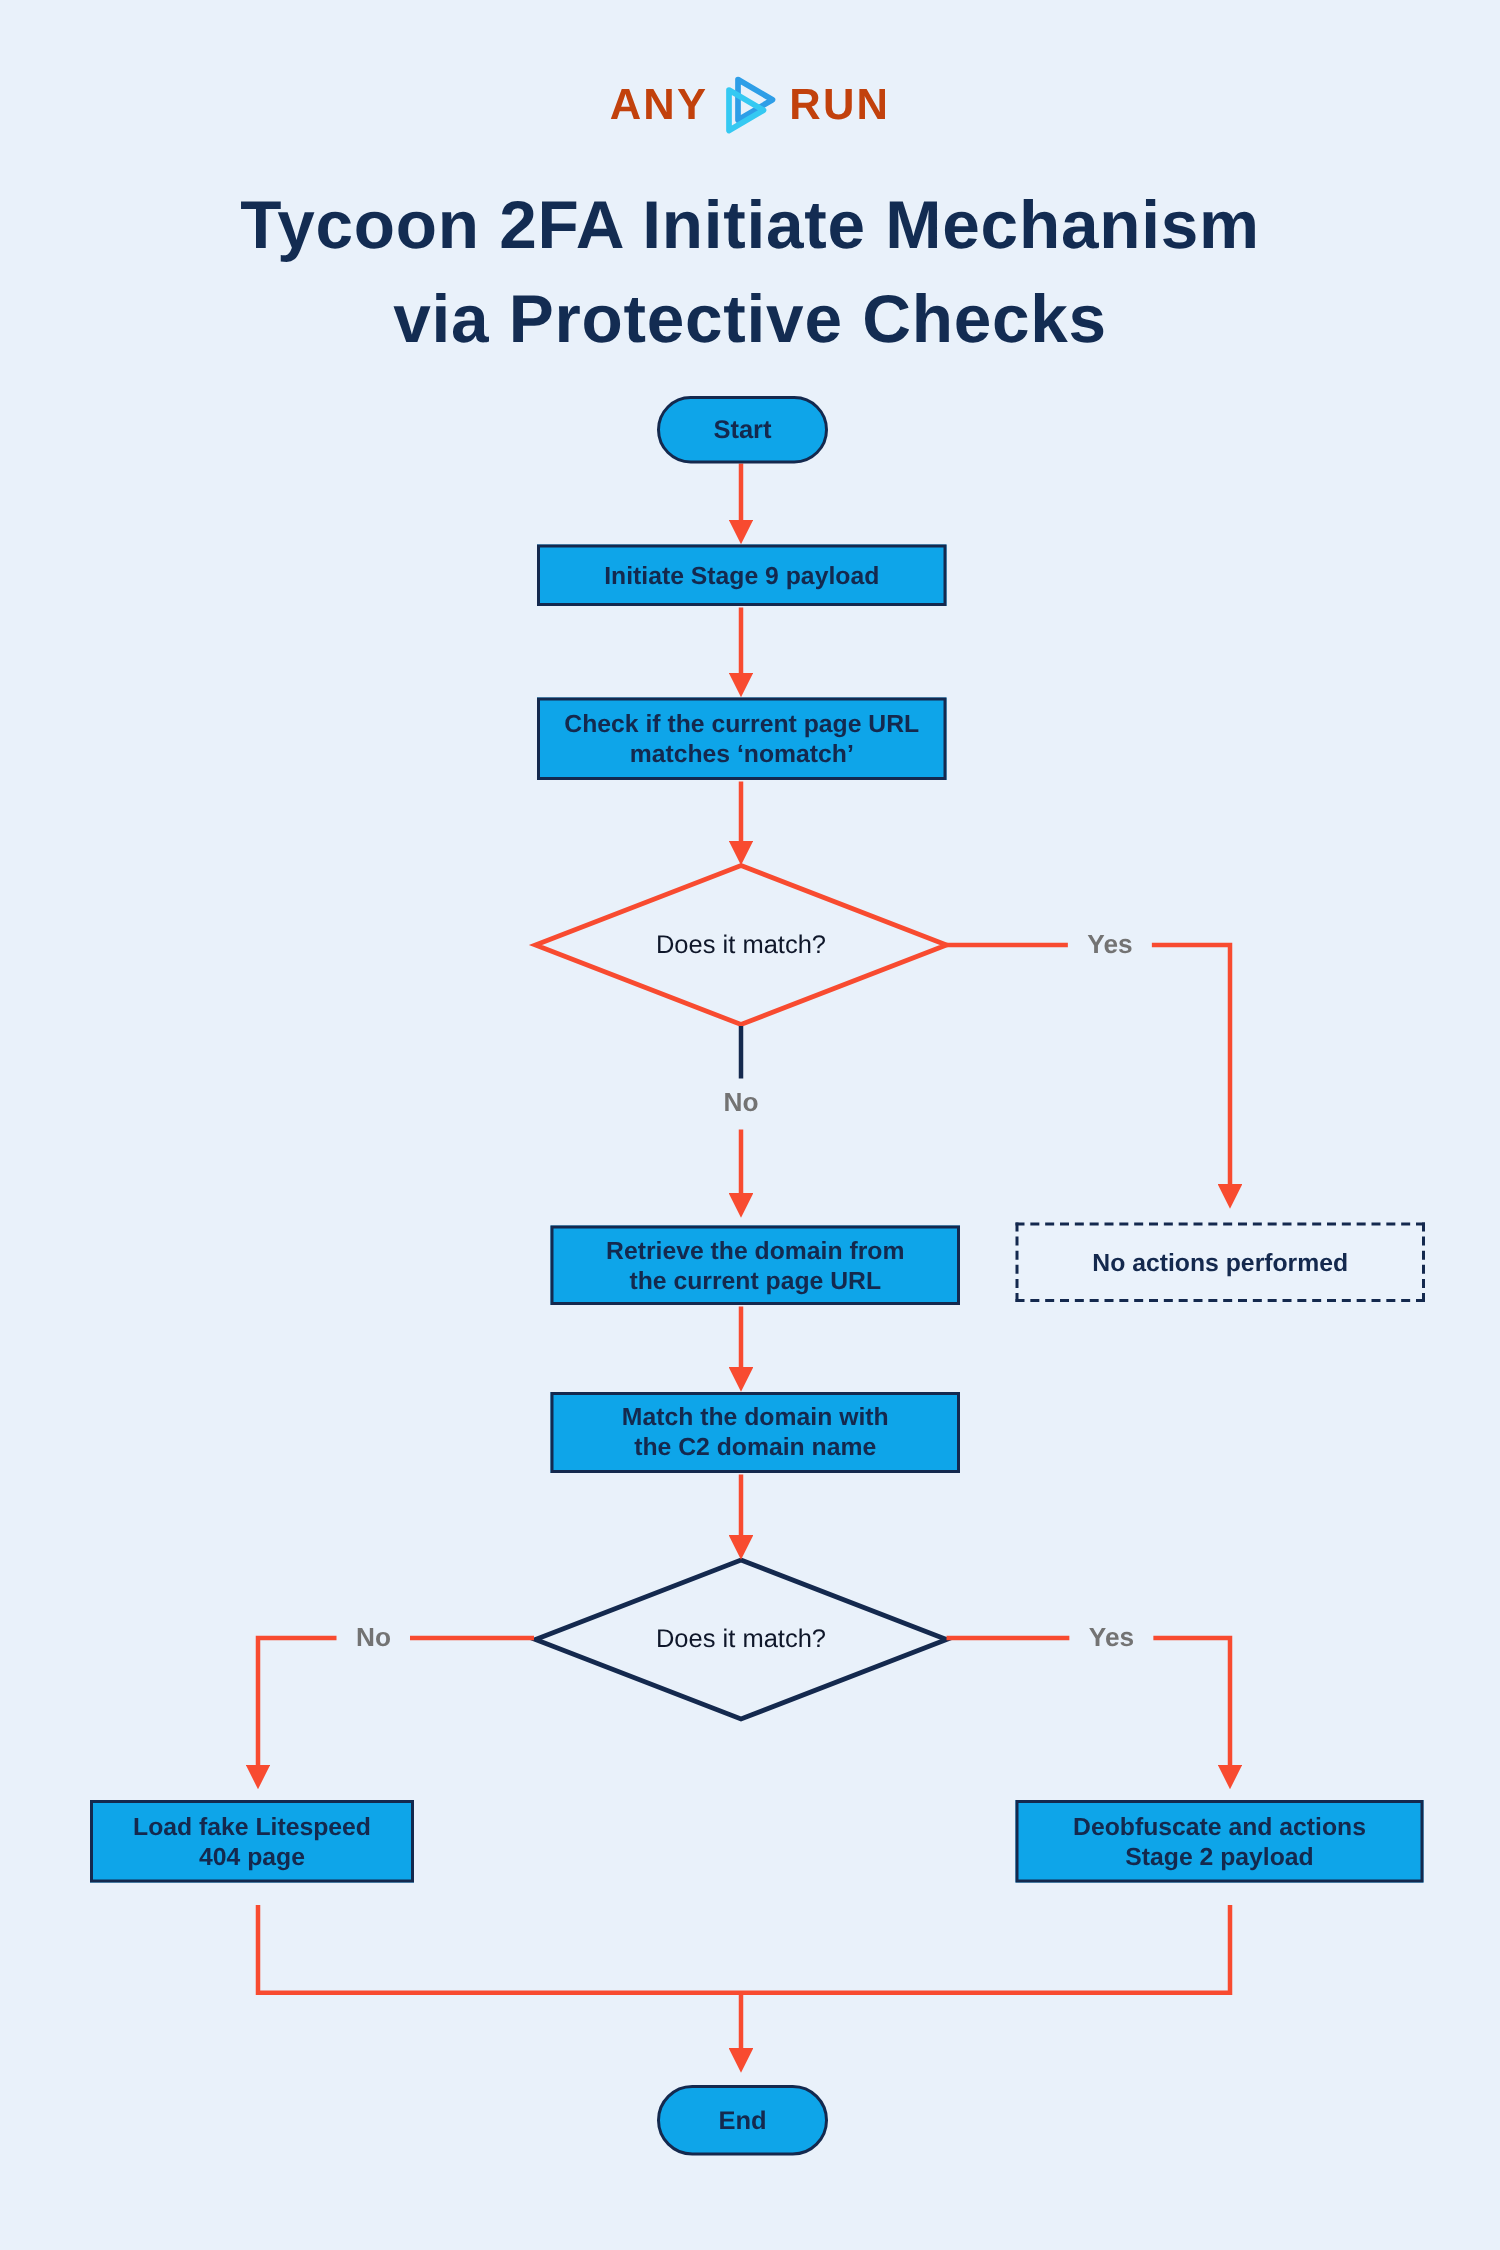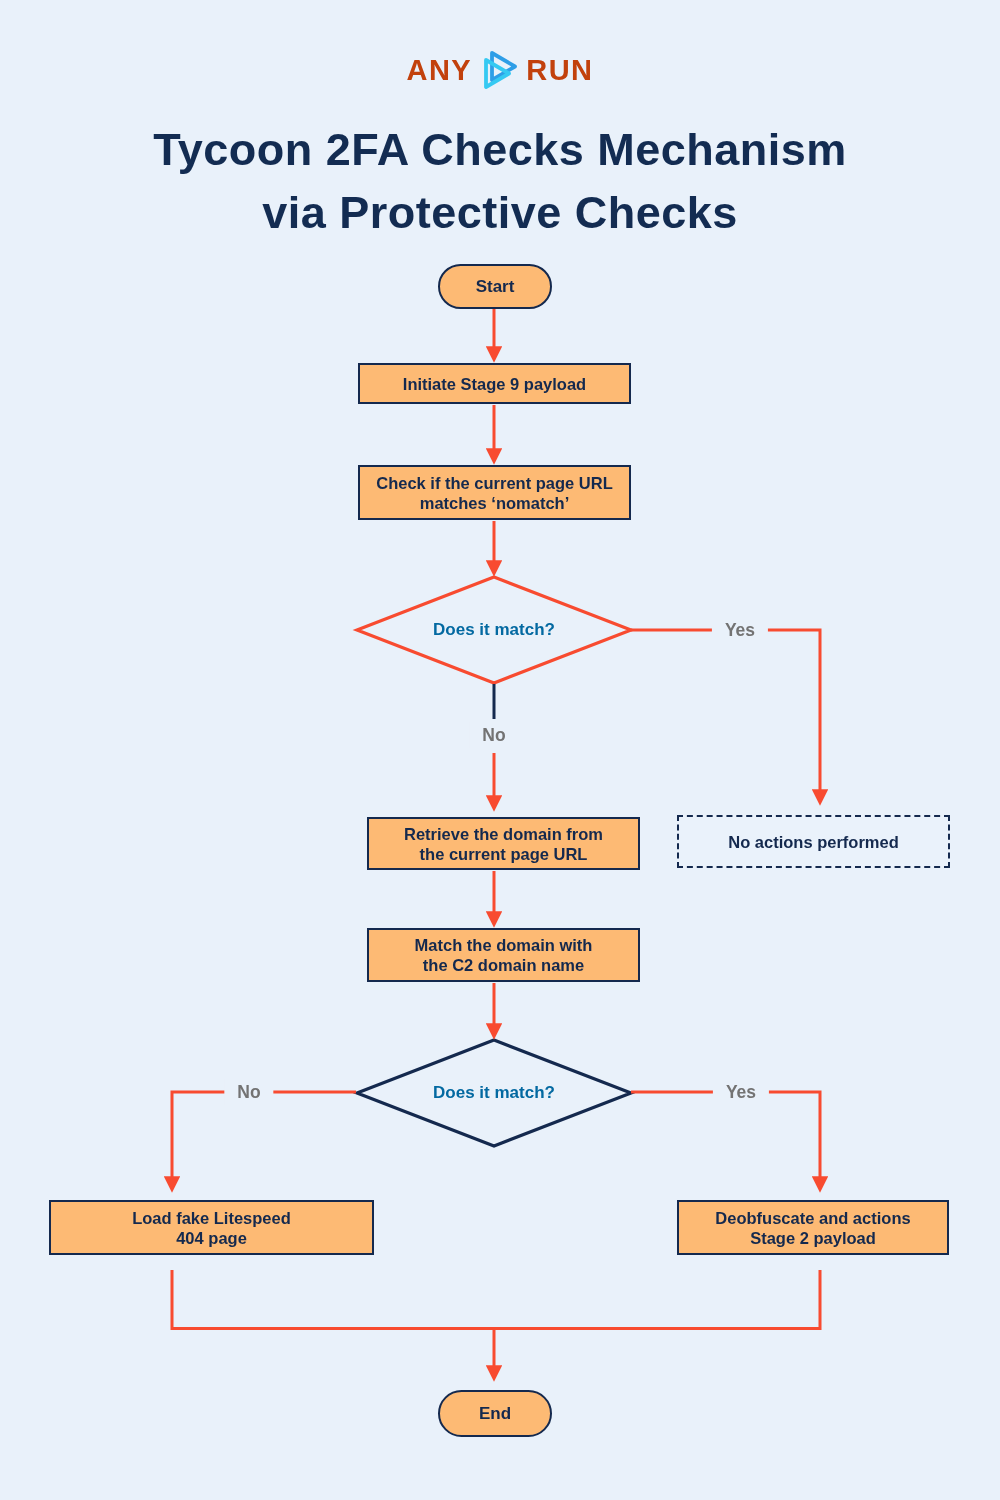--- a/index.html
+++ b/index.html
@@ -26,27 +26,27 @@
     font-size:45px;font-weight:bold;letter-spacing:.5px;
     line-height:63px;color:#132C52;
   }
   
   .layer{position:absolute;left:0;top:0;z-index:1;}
   
   .node{
     position:absolute;z-index:2;box-sizing:border-box;
     display:flex;flex-direction:column;align-items:center;justify-content:center;
     text-align:center;font-weight:bold;font-size:16.5px;line-height:20px;
-    color:#14294E;background:#fdba74;border:2.5px solid #14294E;
+    color:#14294E;background:#0ea5e9;border:2.5px solid #14294E;
   }
   .pill{border-radius:24px;font-size:17px;}
   .dashed{border-style:dashed;background:#EAF2FB;}
   .dlabel{
     position:absolute;z-index:2;display:flex;align-items:center;justify-content:center;
-    text-align:center;font-weight:bold;font-size:17px;color:#0369a1;
+    text-align:center;font-weight:normal;font-size:17px;color:#0f172a;
     background:transparent;
   }
   .elabel{
     position:absolute;z-index:3;transform:translate(-50%,-50%);
     background:#E9F1FA;padding:2px 13px;
     font-weight:bold;font-size:17.5px;color:#737373;white-space:nowrap;
   }
 </style>
 </head>
 <body>
@@ -56,21 +56,21 @@
   <div class="logo">
     <span class="ltxt">ANY</span>
     <svg width="40" height="40" viewBox="0 0 40 40">
       <polygon points="13,3 36,16.5 13,30" fill="none" stroke="#2E9EE7" stroke-width="3.8" stroke-linejoin="round"></polygon>
       <polygon points="7,10 30,23.5 7,37" fill="none" stroke="#35C9F2" stroke-width="3.8" stroke-linejoin="round"></polygon>
     </svg>
     <span class="ltxt">RUN</span>
   </div>
 
   <div class="title">
-    <div>Tycoon 2FA Checks Mechanism</div>
+    <div>Tycoon 2FA Initiate Mechanism</div>
     <div>via Protective Checks</div>
   </div>
 
   <svg class="layer" width="1000" height="1500" viewBox="0 0 1000 1500">
     <defs>
       <marker id="ah" viewBox="0 0 10 10" refX="1" refY="5" markerWidth="5.5" markerHeight="5.5" orient="auto">
         <path d="M0,0 L10,5 L0,10 Z" fill="#F84B30"></path>
       </marker>
     </defs>
 
@@ -120,21 +120,21 @@
     <div>the current page URL</div>
   </div>
 
   <div class="node" style="left:367px;top:928px;width:273px;height:54px">
     <div>Match the domain with</div>
     <div>the C2 domain name</div>
   </div>
 
   <div class="dlabel" style="left:357px;top:1040px;width:274px;height:106px">Does it match?</div>
 
-  <div class="node" style="left:49px;top:1200px;width:325px;height:55px">
+  <div class="node" style="left:60px;top:1200px;width:216px;height:55px">
     <div>Load fake Litespeed</div>
     <div>404 page</div>
   </div>
 
   <div class="node" style="left:677px;top:1200px;width:272px;height:55px">
     <div>Deobfuscate and actions</div>
     <div>Stage 2 payload</div>
   </div>
 
   <div class="node pill" style="left:438px;top:1390px;width:114px;height:47px">

